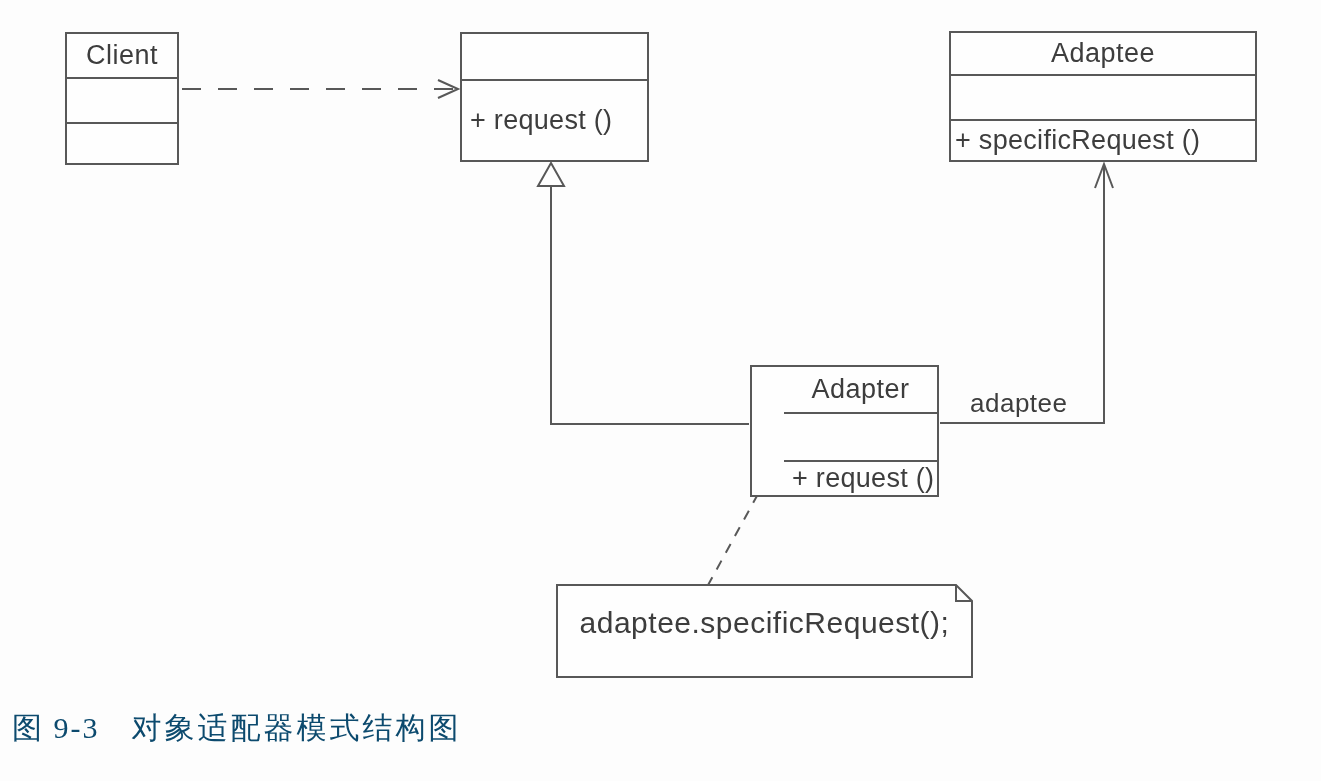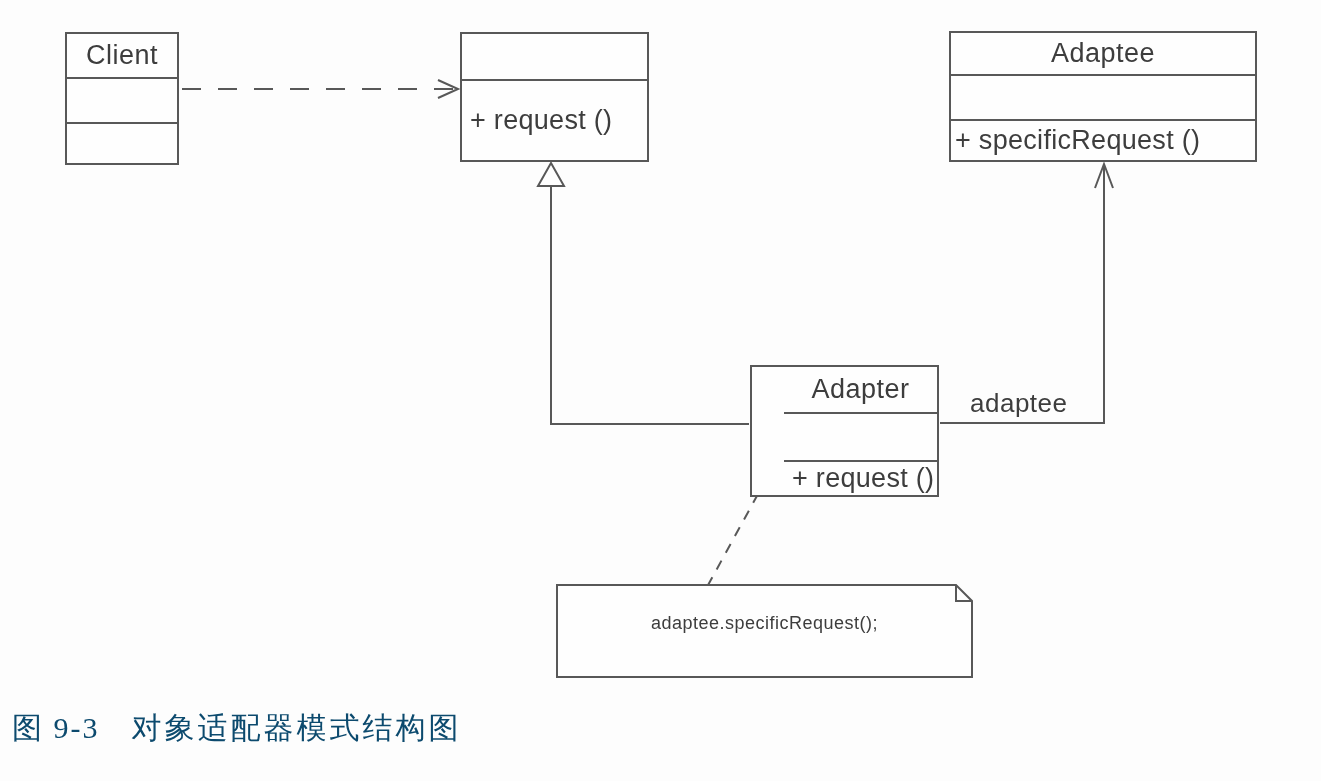--- a/index.html
+++ b/index.html
@@ -53,21 +53,21 @@
   }
   .note-text {
     position: absolute;
     left: 545px; top: 585px;
     width: 415px; height: 92px;
     display: flex;
     align-items: center;
     justify-content: center;
     padding-bottom: 16px;
     box-sizing: border-box;
-    font-size: 18px;
+    font-size: 30px;
     letter-spacing: 0.5px;
     white-space: nowrap;
     text-align: right;
   }
   .caption {
     position: absolute;
     left: 0; right: 0;
     top: 708px;
     text-align: left;
     font-family: "Liberation Serif", "DejaVu Serif", serif;

